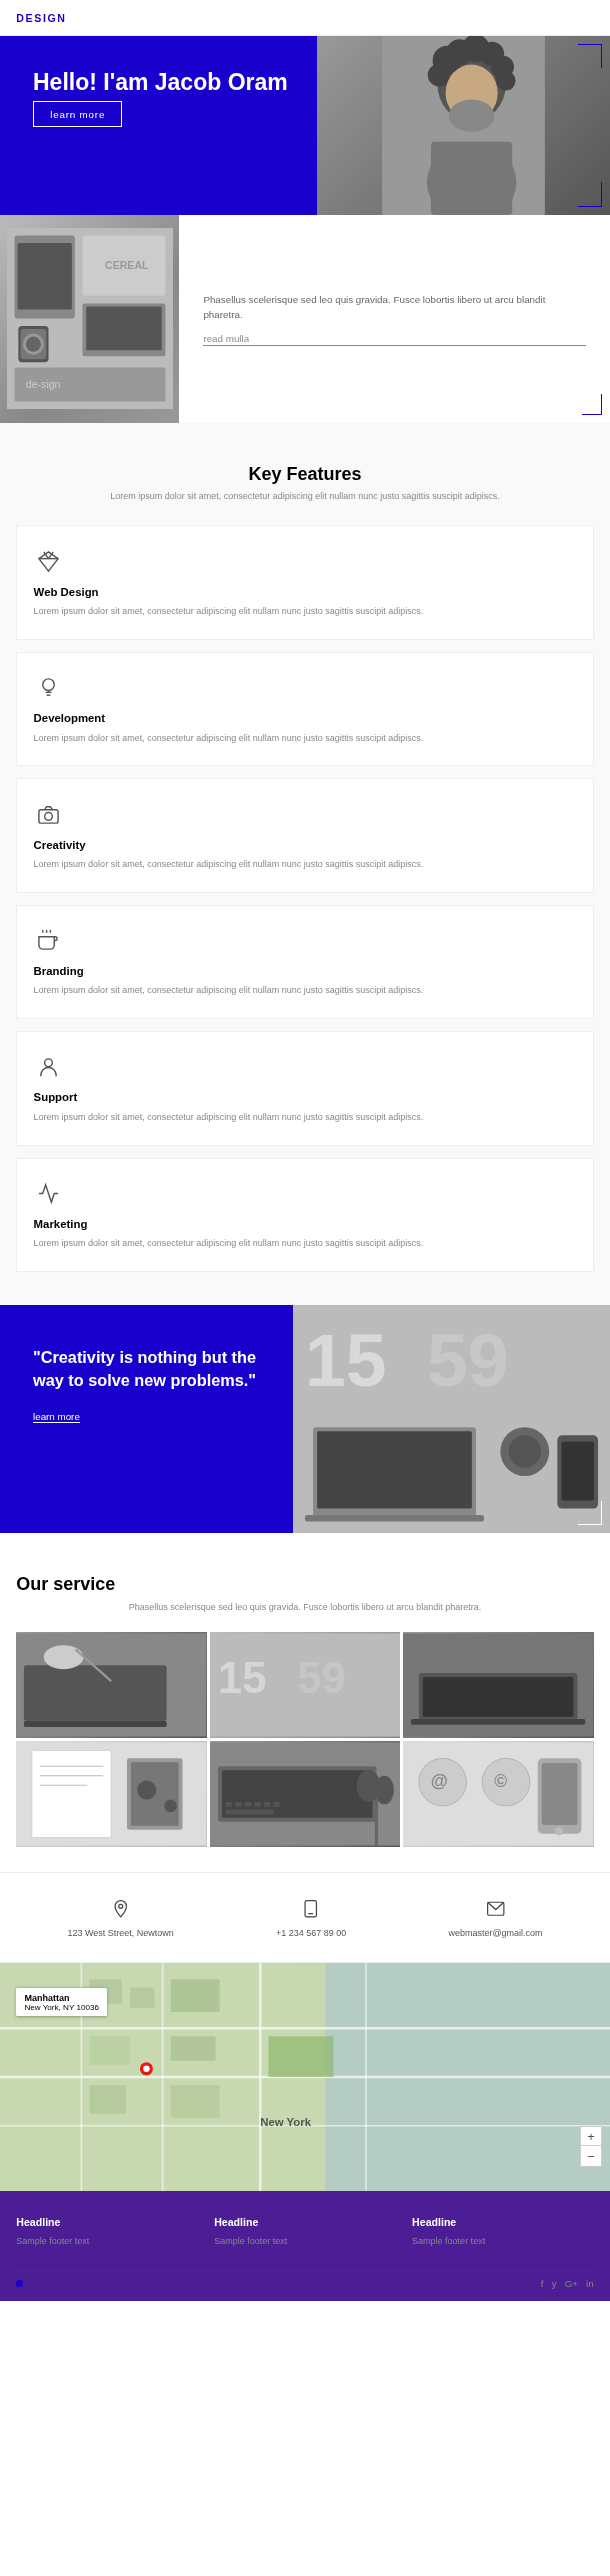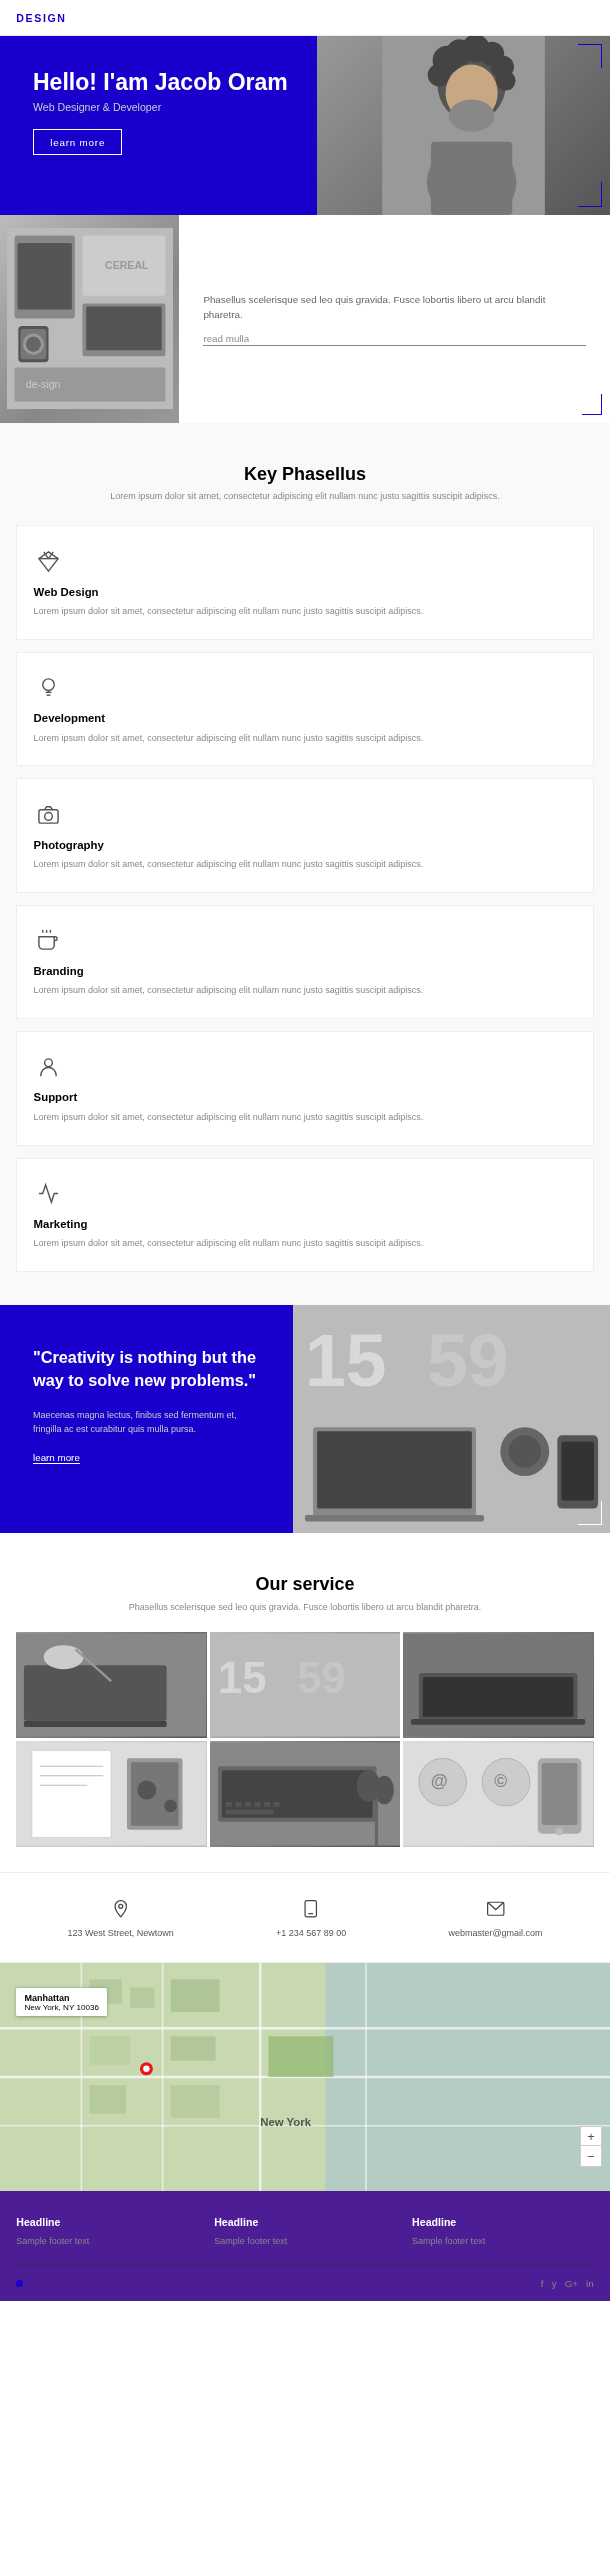--- a/index.html
+++ b/index.html
@@ -240,21 +240,20 @@
       border: 1.6px solid #fff;
       border-top: none;
       border-left: none;
     }
 
     
     .service-section {
       padding: 41px 16.3px 24.4px;
     }
     .service-section h2 {
-      text-align: center;
       font-size: 18px;
       font-weight: bold;
       margin-bottom: 6.5px;
     }
     .service-section .subtitle {
       text-align: center;
       font-size: 9px;
       color: #888;
       margin-bottom: 20.3px;
     }
@@ -406,21 +405,20 @@
 </head>
 <body>
 
 <header class="site-header">
   <span class="logo">DESIGN</span>
 </header>
 
 <section class="hero">
   <div class="hero-content">
     <h1>Hello! I'am Jacob Oram</h1>
-    <p class="subtitle">Web Designer &amp; Developer</p>
     <button class="btn-learn-more">learn more</button>
   </div>
   <div class="hero-image">
     <div class="hero-image-placeholder">
 
       <svg width="163" height="179" viewBox="0 0 200 220">
         <rect width="200" height="220" fill="#999"></rect>
 
         <ellipse cx="110" cy="60" rx="42" ry="45" fill="#555"></ellipse>
 
@@ -473,21 +471,21 @@
     </div>
   </div>
   <div class="art-text-col">
     <p>Phasellus scelerisque sed leo quis gravida. Fusce lobortis libero ut arcu blandit pharetra.</p>
     <span class="read-more-link">read mulla</span>
     <div style="position:absolute;bottom:8.1px;right:8.1px;width:20.3px;height:20.3px;border:1.6px solid #1a00cc;border-top:none;border-left:none;"></div>
   </div>
 </section>
 
 <section class="features-section">
-  <h2>Key Phasellus</h2>
+  <h2>Key Features</h2>
   <p class="subtitle">Lorem ipsum dolor sit amet, consectetur adipiscing elit nullam nunc justo sagittis suscipit adipiscs.</p>
   <div class="features-grid">
 
     <div class="feature-card">
       <div class="feature-icon">
         <svg viewBox="0 0 24 24" stroke-width="1.5">
             <polygon points="12,2 22,9 12,22 2,9" stroke="#555" fill="none"></polygon>
             <line x1="2" y1="9" x2="22" y2="9" stroke="#555"></line>
             <line x1="7" y1="2" x2="12" y2="9" stroke="#555"></line>
             <line x1="17" y1="2" x2="12" y2="9" stroke="#555"></line>
@@ -511,21 +509,21 @@
     </div>
 
     <div class="feature-card">
       <div class="feature-icon">
         <svg viewBox="0 0 24 24" stroke-width="1.5">
             <rect x="2" y="7" width="20" height="14" rx="2" stroke="#555" fill="none"></rect>
             <circle cx="12" cy="14" r="4" stroke="#555" fill="none"></circle>
             <path d="M8 7l2-3h4l2 3" stroke="#555" fill="none"></path>
           </svg>
       </div>
-      <h3>Photography</h3>
+      <h3>Creativity</h3>
       <p>Lorem ipsum dolor sit amet, consectetur adipiscing elit nullam nunc justo sagittis suscipit adipiscs.</p>
     </div>
 
     <div class="feature-card">
       <div class="feature-icon">
         <svg viewBox="0 0 24 24" stroke-width="1.5" fill="none">
             <path d="M18 8h1a2 2 0 0 1 0 4h-1" stroke="#555"></path>
             <path d="M2 8h16v9a4 4 0 0 1-4 4H6a4 4 0 0 1-4-4V8z" stroke="#555"></path>
             <line x1="6" y1="1" x2="6" y2="4" stroke="#555"></line>
             <line x1="10" y1="1" x2="10" y2="4" stroke="#555"></line>
@@ -556,21 +554,20 @@
       <h3>Marketing</h3>
       <p>Lorem ipsum dolor sit amet, consectetur adipiscing elit nullam nunc justo sagittis suscipit adipiscs.</p>
     </div>
 
   </div>
 </section>
 
 <section class="quote-section">
   <div class="quote-content">
     <blockquote>"Creativity is nothing but the way to solve new problems."</blockquote>
-    <p>Maecenas magna lectus, finibus sed fermentum et, fringilla ac est curabitur quis mulla pursa.</p>
     <span class="quote-learn-more">learn more</span>
   </div>
   <div class="quote-image-col">
     <div class="quote-image-placeholder">
       <svg width="100%" height="100%" viewBox="0 0 400 280" preserveAspectRatio="xMidYMid slice">
         <rect width="400" height="280" fill="#bbb"></rect>
 
         <text x="20" y="100" font-size="90" font-weight="bold" fill="#ddd" opacity="0.9">15</text>
         <text x="170" y="100" font-size="90" font-weight="bold" fill="#ccc" opacity="0.8">59</text>
 

